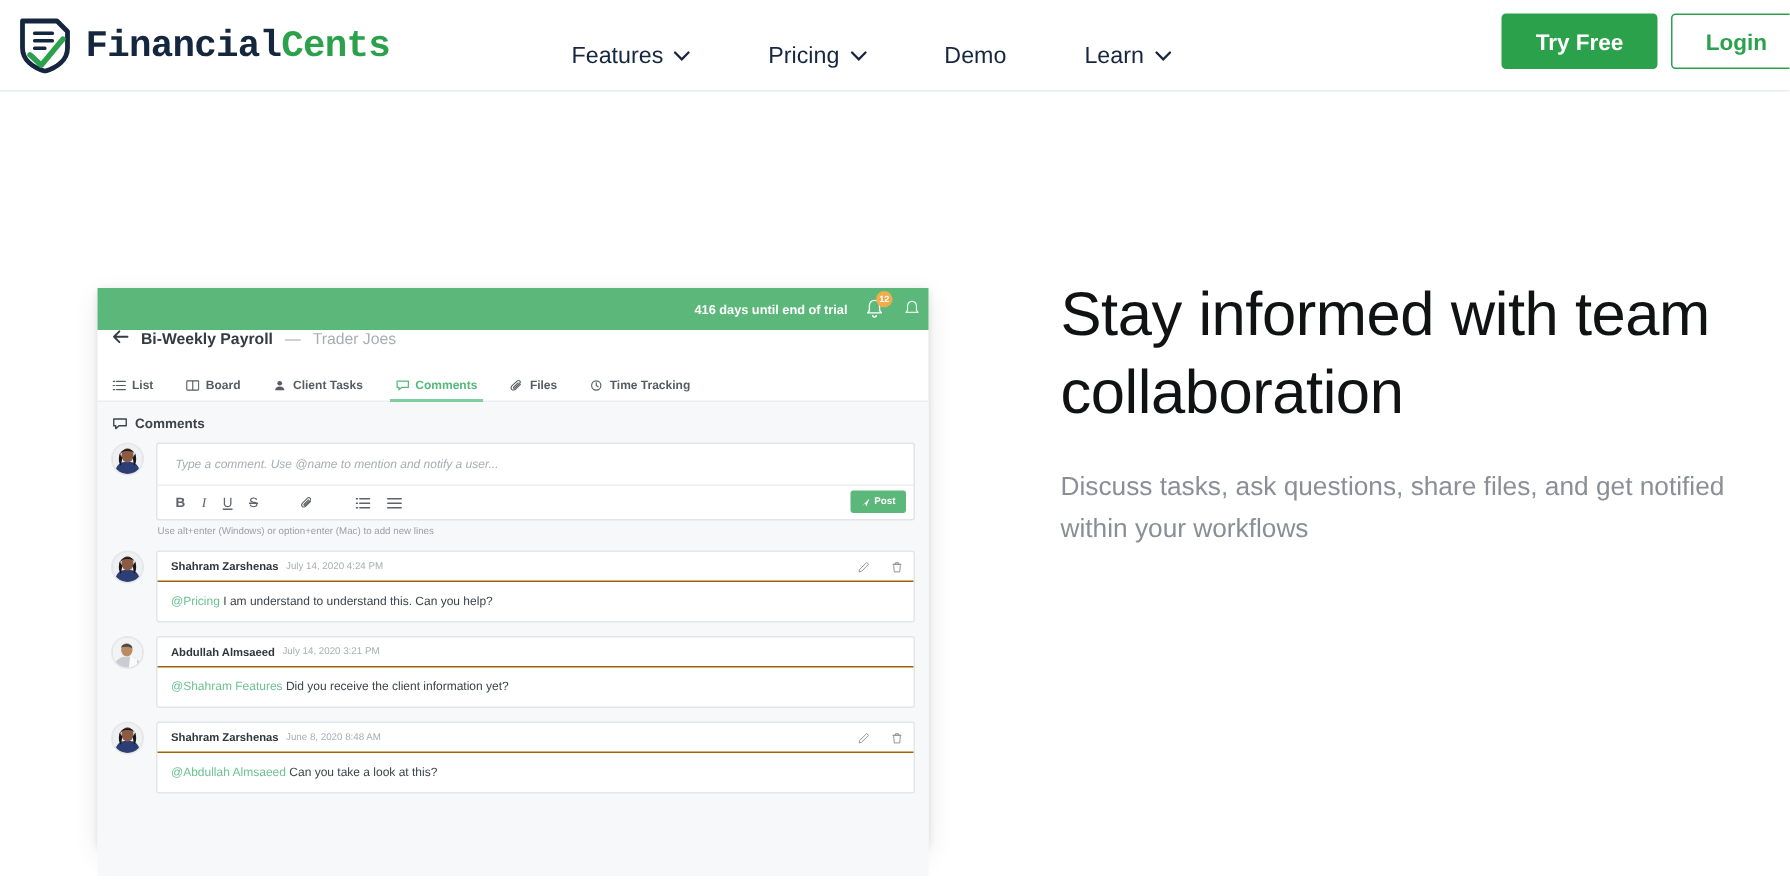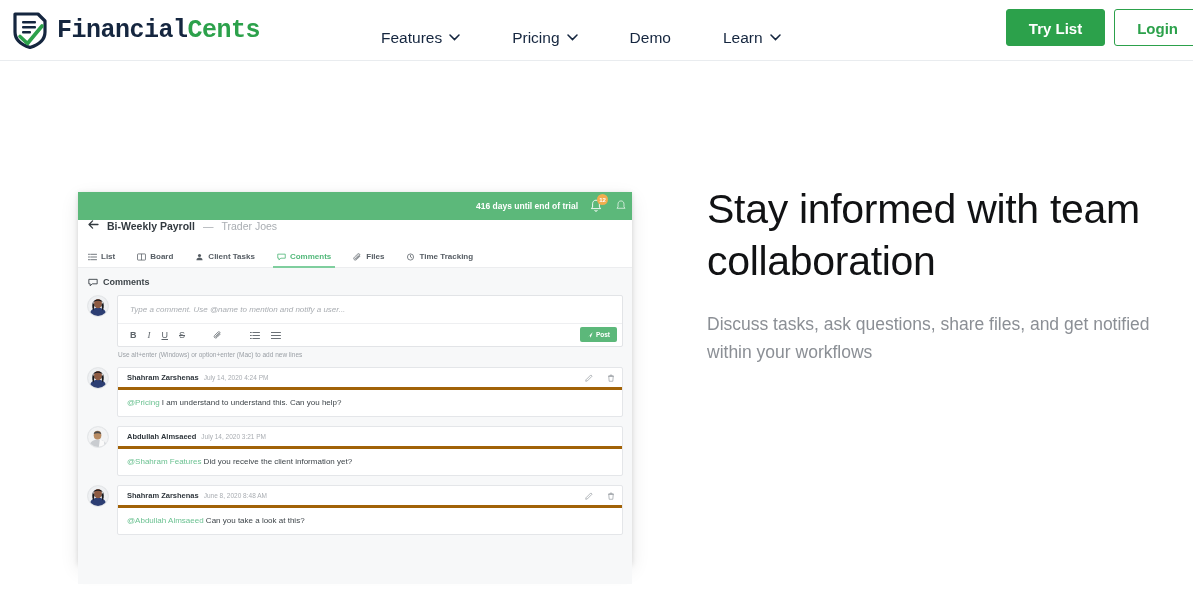--- a/index.html
+++ b/index.html
@@ -68,21 +68,21 @@
     white-space: nowrap;
   }
   .hero-sub {
     margin-top: 23px;
     font-size: 17.5px; line-height: 28px; color: #8b8f95;
     white-space: nowrap;
   }
 
   
   .app-card {
-    position: absolute; left: 78px; top: 192px;
+    position: absolute; left: 65px; top: 192px;
     width: 554px; height: 372px;
     background: #ffffff;
     box-shadow: 0 1px 5px rgba(0,0,0,0.13), 0 6px 18px rgba(0,0,0,0.09);
   }
   .app-topbar {
     height: 28px; background: #5cb87a;
     display: flex; align-items: center; justify-content: flex-end;
     padding-right: 4px; gap: 10px;
   }
   .trial-text { color: #ffffff; font-size: 8.5px; font-weight: bold; }
@@ -170,21 +170,21 @@
   }
 
   
   .comment-row { display: flex; gap: 8px; align-items: flex-start; margin-top: 9px; }
   .comment-card {
     flex: 1; background: #fff; border: 1px solid #e4e6e9; border-radius: 2px;
   }
   .comment-head {
     display: flex; align-items: center;
     padding: 5px 7px 5px 9px;
-    border-bottom: 3px solid #a16207;
+    border-bottom: 1px solid #a16207;
   }
   .c-author { font-size: 7.5px; font-weight: bold; color: #2f363c; }
   .c-time { font-size: 6.5px; color: #a9adb2; margin-left: 5px; }
   .c-actions { margin-left: auto; display: flex; align-items: center; gap: 14px; }
   .c-actions svg { display: block; cursor: pointer; }
   .comment-body { padding: 8px 9px 9px 9px; font-size: 8px; color: #3d4449; }
   .mention { color: #6cc292; }
 </style>
 </head>
 <body>
@@ -220,21 +220,21 @@
     </div>
     <div class="nav-item">
       <span>Learn</span>
       <svg class="chev" viewBox="0 0 11 7">
         <path d="M1 1 L5.5 5.6 L10 1" fill="none" stroke="#15263f" stroke-width="1.5" stroke-linecap="round"></path>
       </svg>
     </div>
   </nav>
 
   <div class="header-actions">
-    <div class="btn-try">Try List</div>
+    <div class="btn-try">Try Free</div>
     <div class="btn-login">Login</div>
   </div>
 </div>
 
 <div class="hero-copy">
   <h1 class="hero-title">
     <span>Stay informed with team</span><br>
     <span>collaboration</span>
   </h1>
   <p class="hero-sub">

